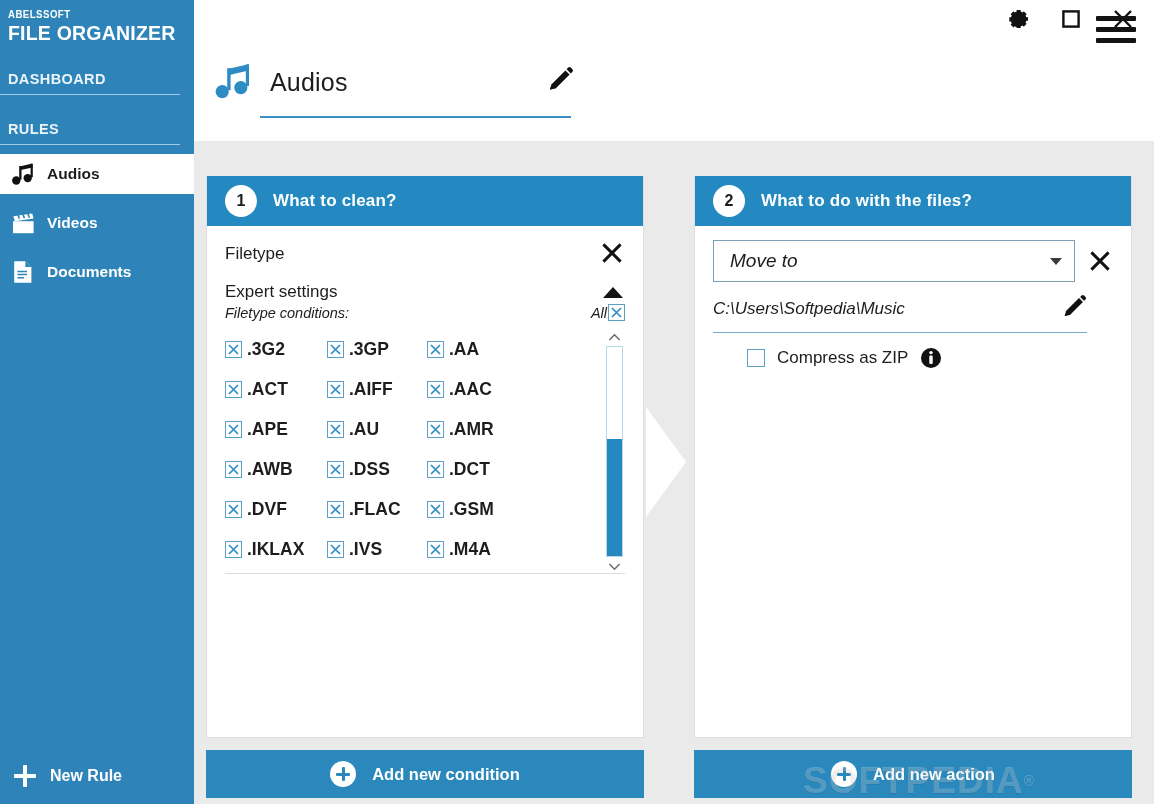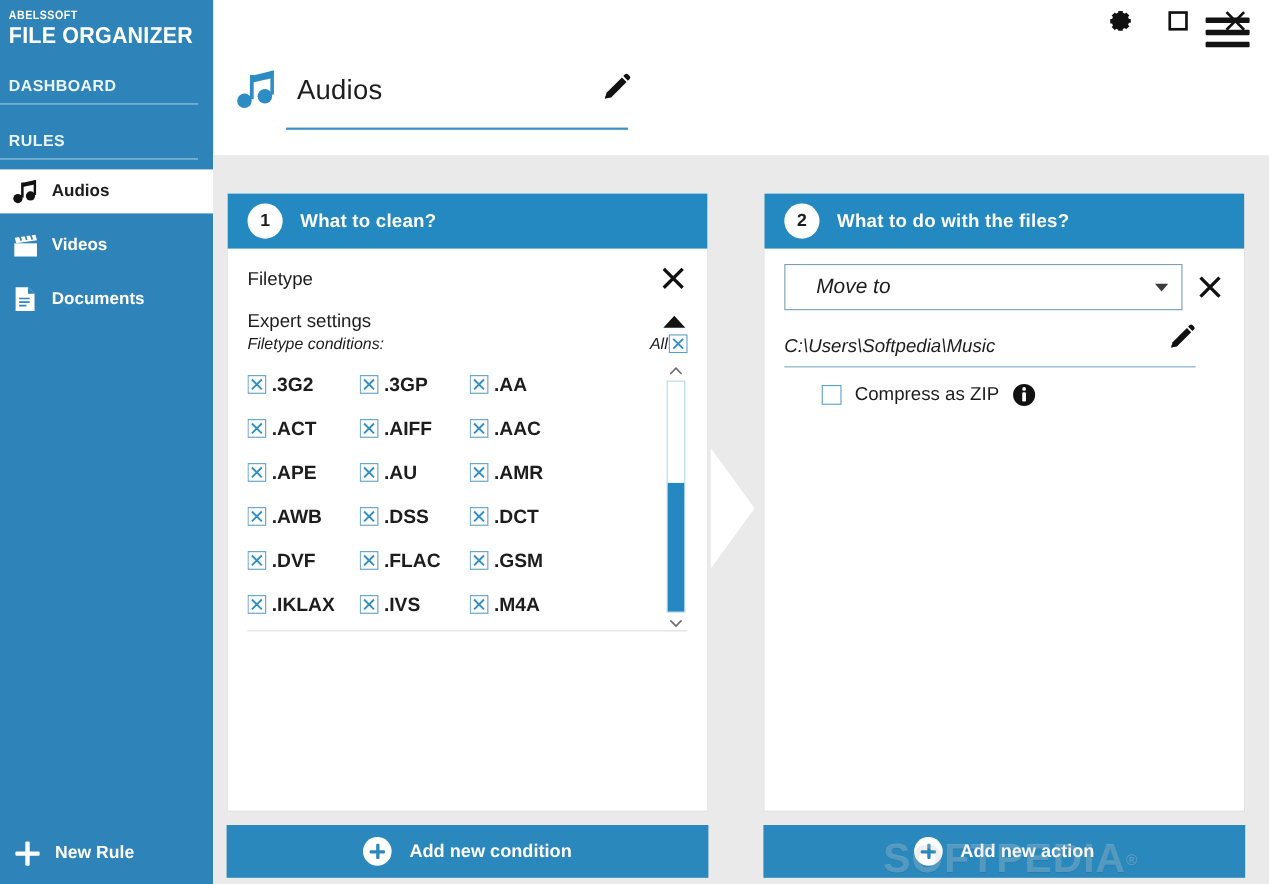--- a/index.html
+++ b/index.html
@@ -186,26 +186,26 @@
   .sb-thumb {
     position: absolute; left: 0; right: 0; bottom: 0; height: 56%;
     background: #2389c0; cursor: pointer;
   }
 
   
   .action-row { display: flex; align-items: center; gap: 12px; padding-top: 14px; }
   .action-select {
     flex: 1 1 auto; height: 42px; border: 1px solid #7c9fb3; background: #ffffff;
     display: flex; align-items: center; justify-content: space-between;
-    padding: 0 10px 0 28px; cursor: pointer;
+    padding: 0 10px 0 16px; cursor: pointer;
   }
   .action-select .select-val { font-size: 19px; }
 
   .path-row {
-    display: flex; align-items: flex-end; justify-content: space-between;
+    display: flex; align-items: center; justify-content: space-between;
     margin-top: 12px; padding-bottom: 8px; border-bottom: 1px solid #79a9c6;
     margin-right: 26px;
   }
   .path-text { font-size: 17px; font-style: italic; color: #1d1d1d; }
 
   .zip-row { display: flex; align-items: center; gap: 12px; margin-top: 14px; padding-left: 34px; }
   .plain-box { width: 18px; height: 18px; border: 1px solid #5d9fc6; background: #fff; flex: 0 0 18px; cursor: pointer; }
   .zip-label { font-size: 17px; color: #1d1d1d; }
   .info-ico { width: 22px; height: 22px; cursor: pointer; }
 

